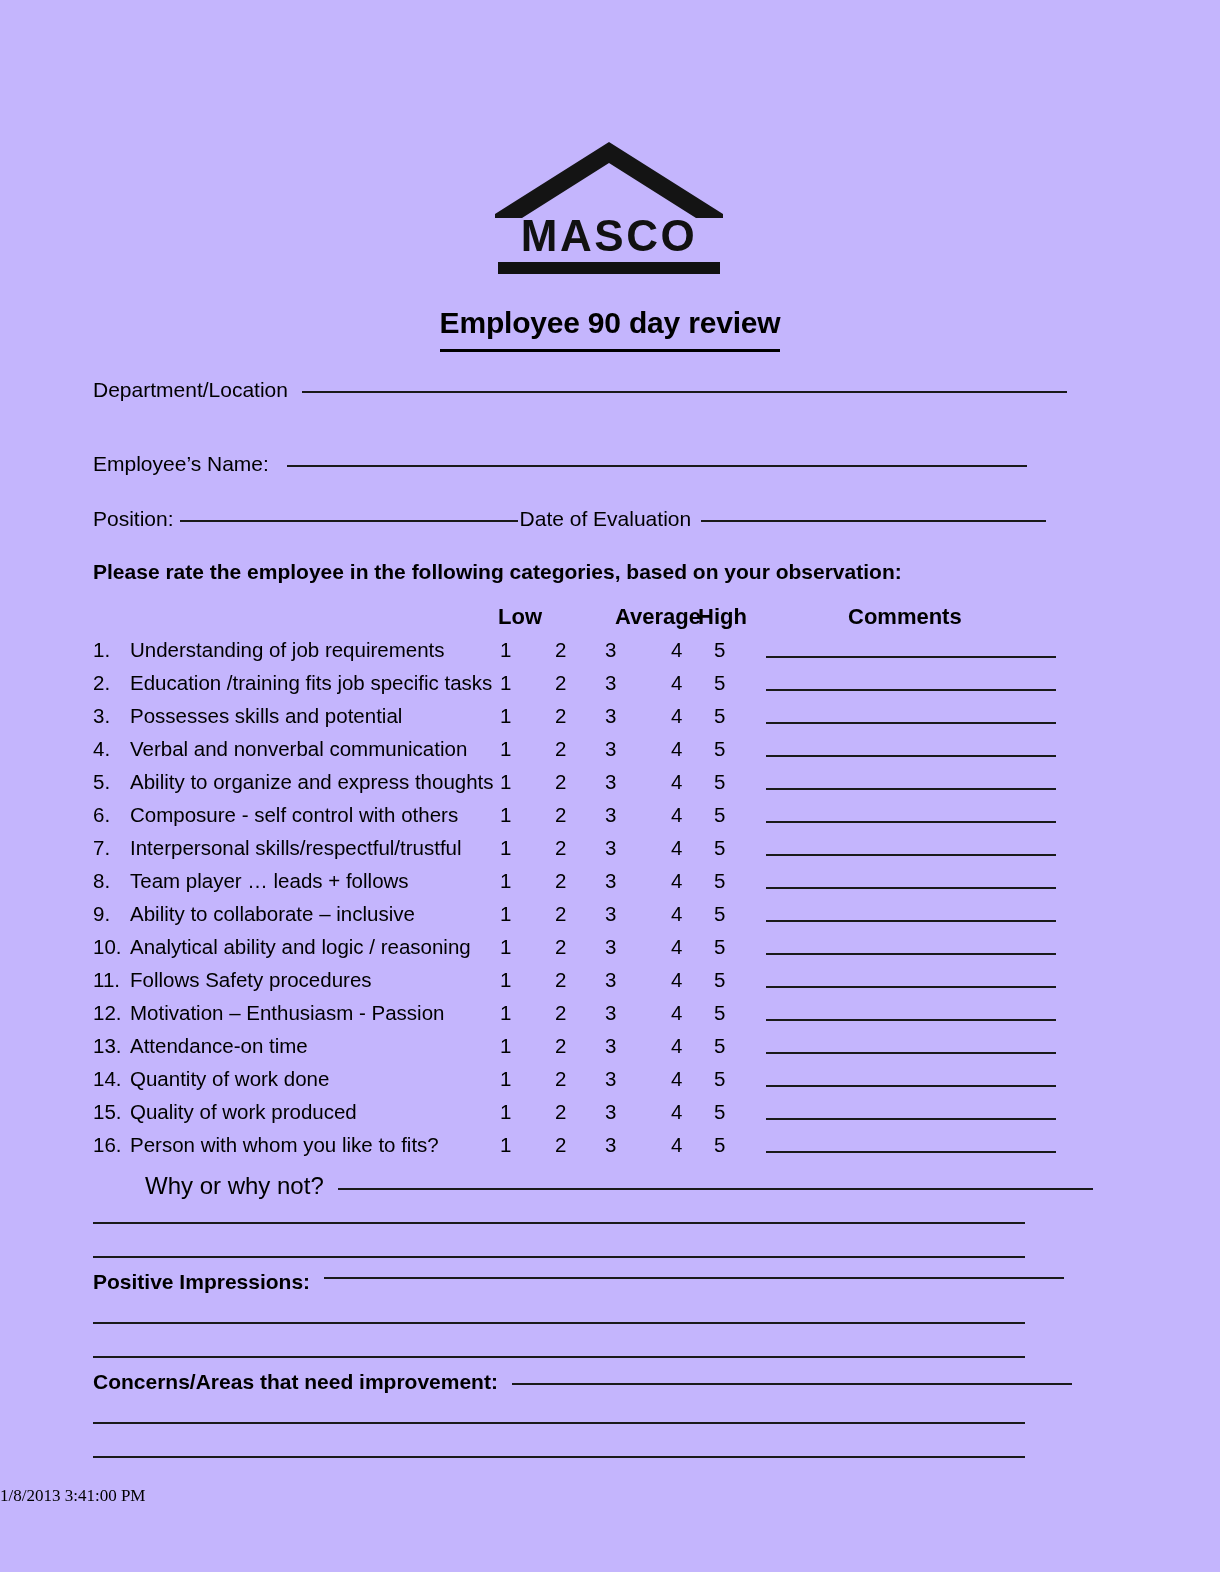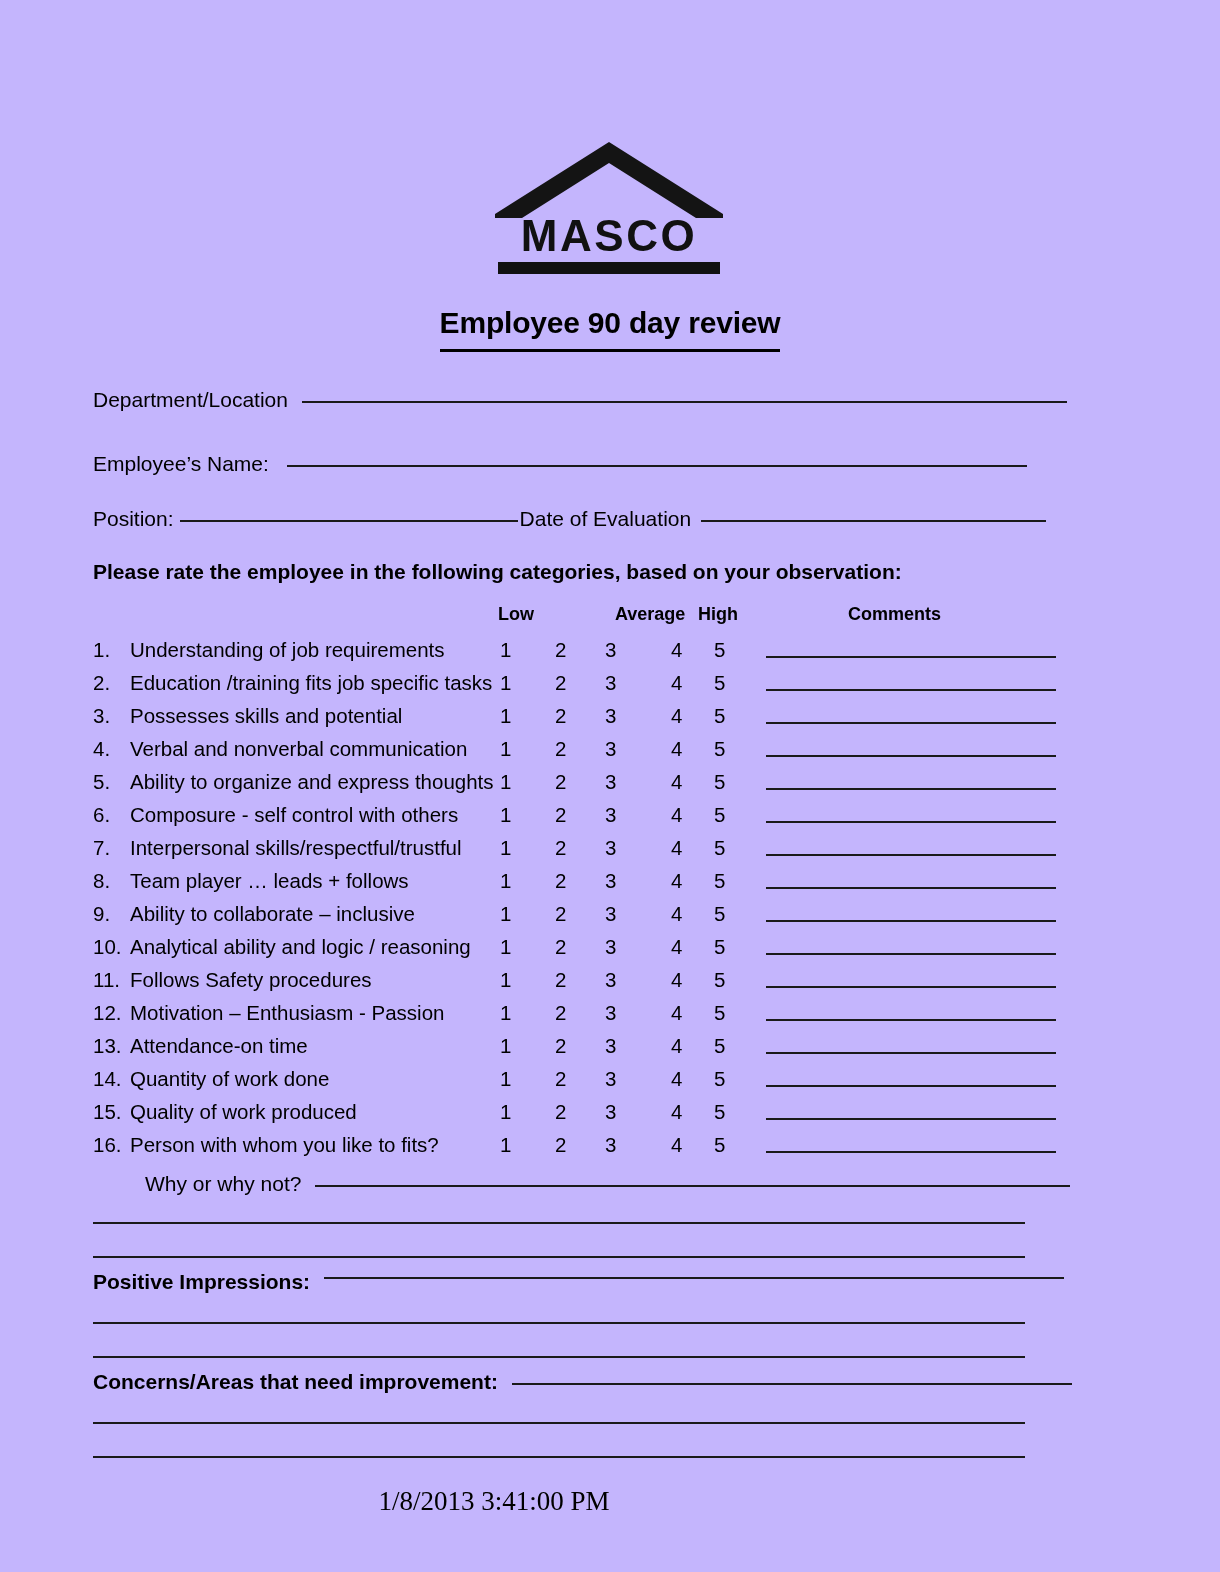--- a/index.html
+++ b/index.html
@@ -104,21 +104,21 @@
   .rating {
     position: absolute;
     left: 93px;
     top: 604px;
     width: 1000px;
   }
   .rating-head {
     position: relative;
     height: 34px;
     font-weight: 700;
-    font-size: 18px;
+    font-size: 22px;
   }
   .rating-head span {
     position: absolute;
     top: 0;
   }
   .hd-low     { left: 405px; }
   .hd-average { left: 478px; margin-left: 44px; }
   .hd-high    { left: 605px; }
   .hd-comm    { left: 755px; }
 
@@ -156,21 +156,21 @@
     width: 290px;
     border-bottom: 2.2px solid #1a1a1a;
     height: 0;
   }
 
   
   .why-row {
     position: absolute;
     left: 145px;
     top: 1172px;
-    font-size: 21px;
+    font-size: 24px;
     display: flex;
     align-items: baseline;
     white-space: nowrap;
   }
   .blank-line {
     position: absolute;
     border-bottom: 2.4px solid #1a1a1a;
     height: 0;
   }
 
@@ -184,43 +184,42 @@
     align-items: baseline;
     white-space: nowrap;
   }
 
   
   .footer {
     position: absolute;
     left: 0;
     top: 1486px;
     width: 988px;
-    text-align: center;
     font-family: "Liberation Serif", serif;
-    font-size: 27px;
+    font-size: 17px;
   }
 </style>
 </head>
 <body>
 
 <div class="page">
 
   <div class="logo-block">
     <svg class="logo-chevron" viewBox="0 0 228 78" xmlns="http://www.w3.org/2000/svg">
       <polygon points="114,2 228,74 228,78 201,78 114,23 27,78 0,78 0,74" fill="#141414"></polygon>
     </svg>
     <div class="logo-word">MASCO</div>
     <div class="logo-bar"></div>
   </div>
 
   <div class="doc-title">
     <span class="t">Employee 90 day review</span>
   </div>
 
-  <div class="field-row" style="top:388px;">
+  <div class="field-row" style="top:378px;">
     <span class="field-label">Department/Location</span>
     <span class="rule" style="width:765px; margin-left:14px;"></span>
   </div>
 
   <div class="field-row" style="top:452px;">
     <span class="field-label">Employee’s Name:</span>
     <span class="rule" style="width:740px; margin-left:18px;"></span>
   </div>
 
   <div class="field-row" style="top:507px;">

